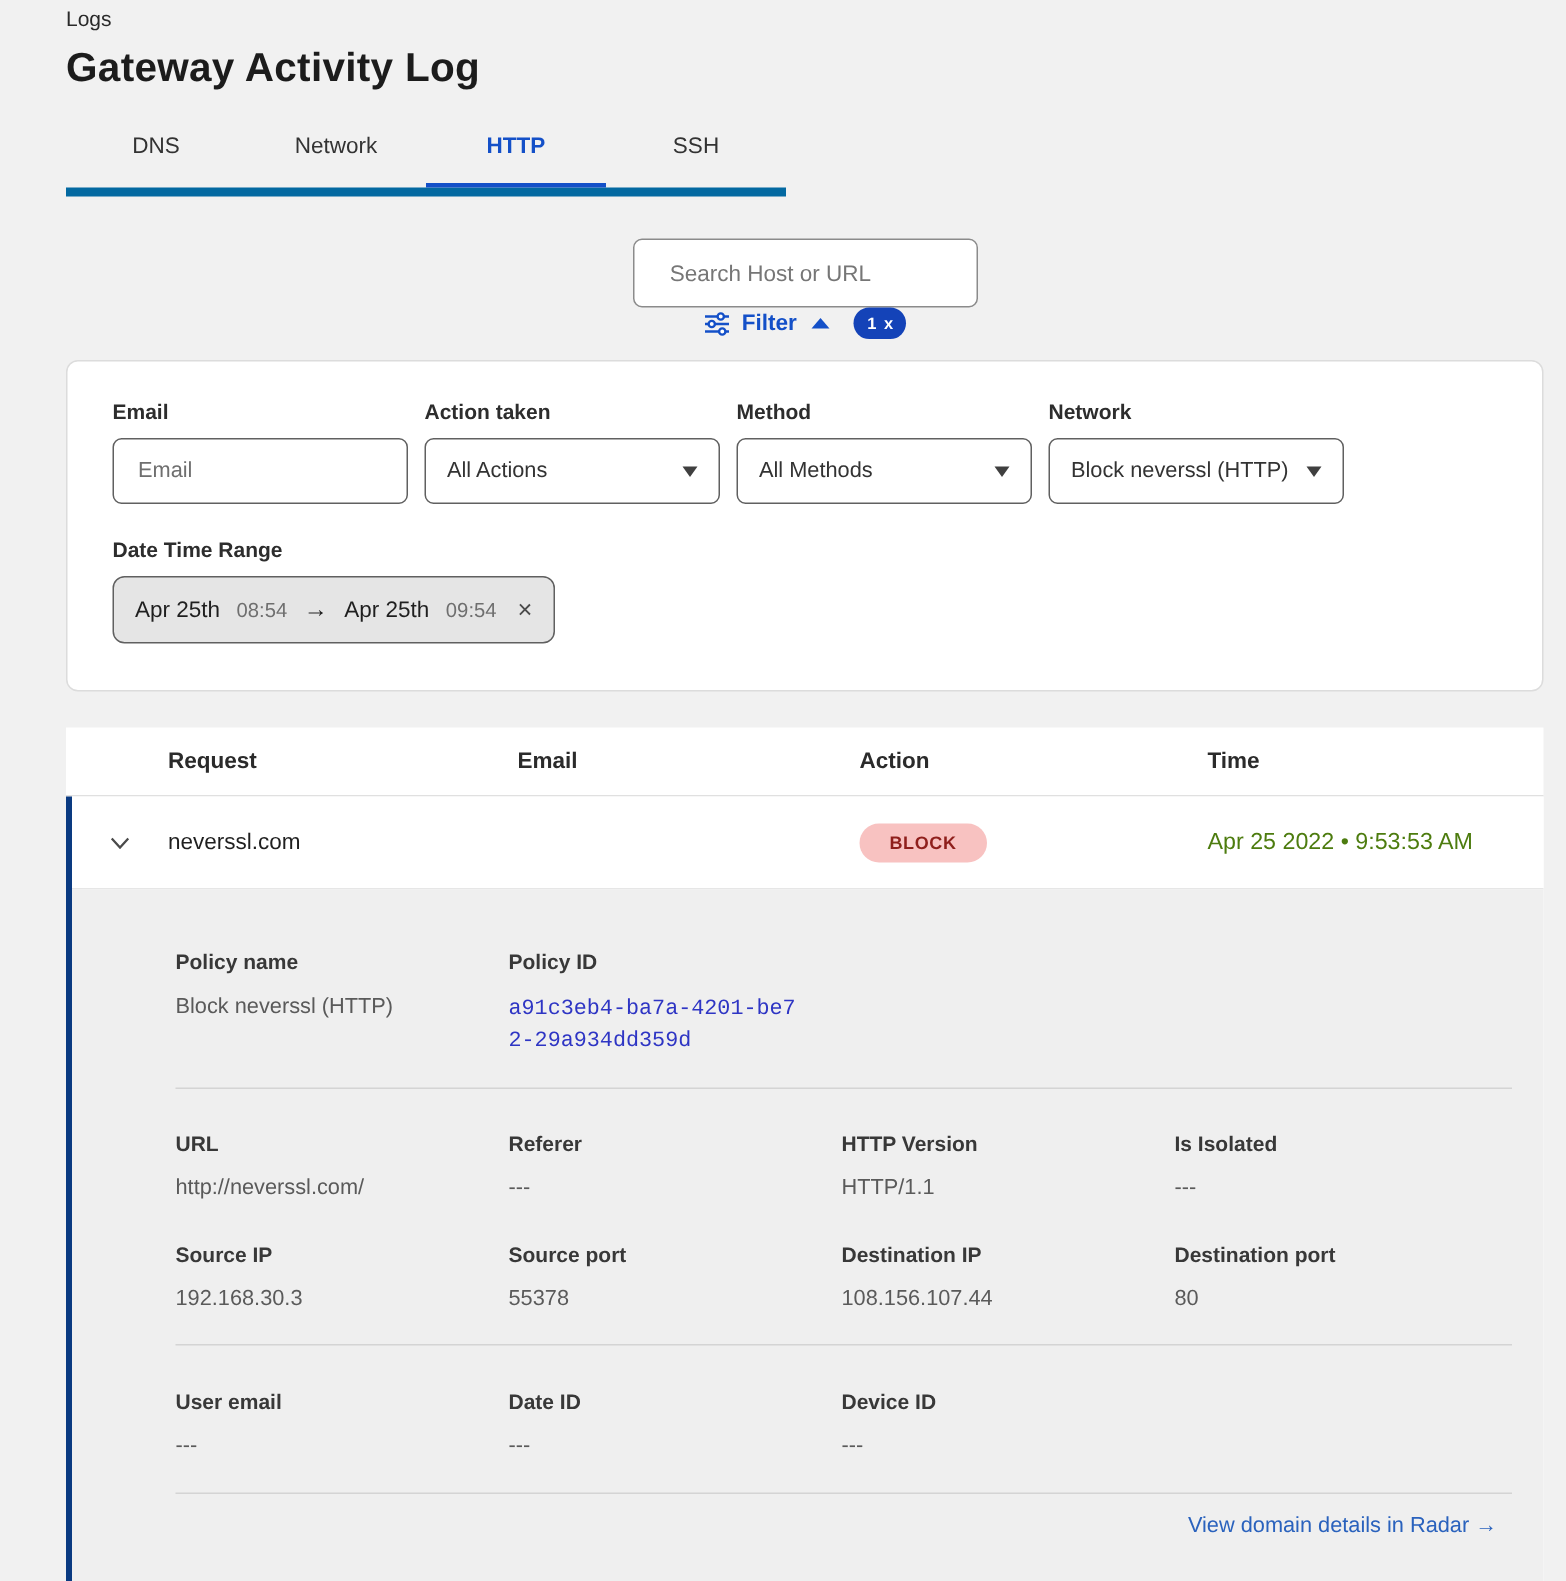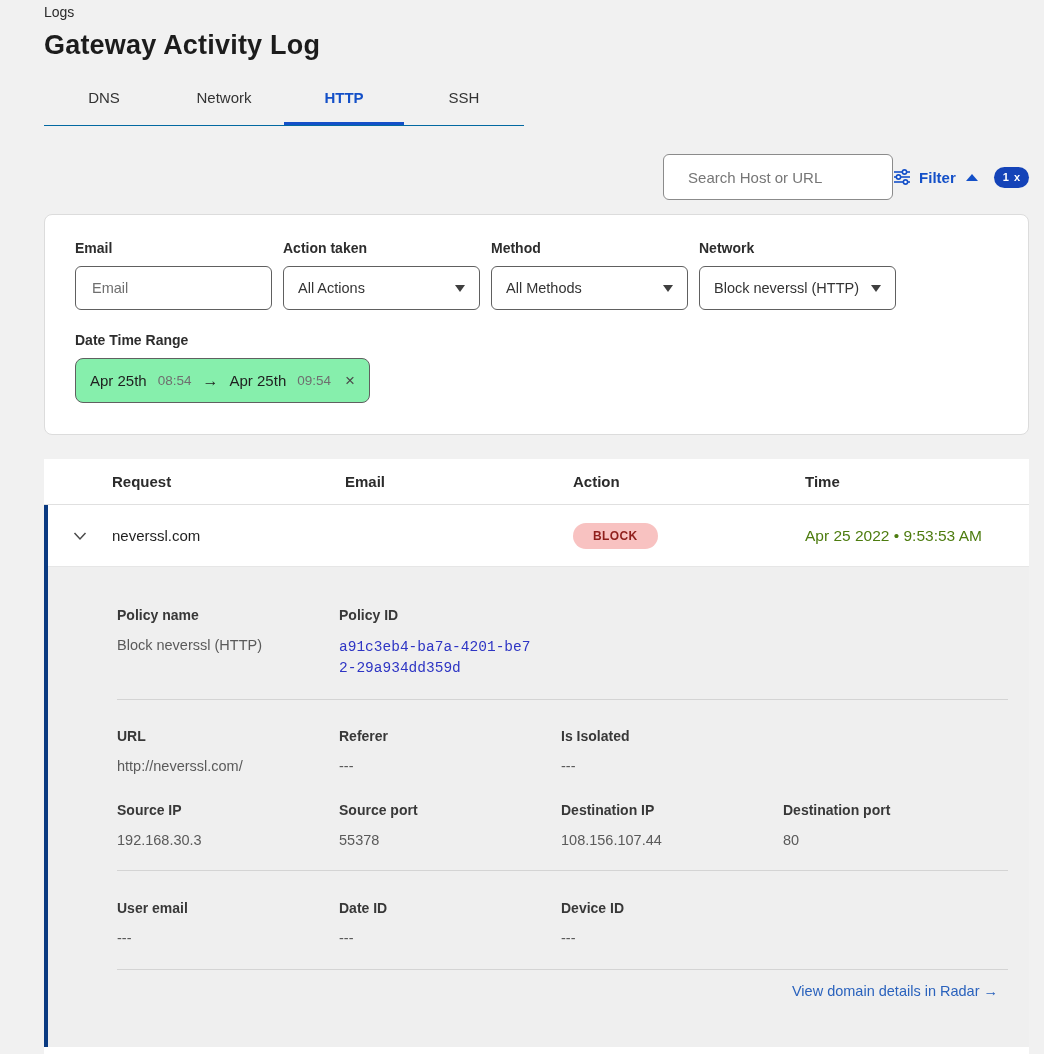--- a/index.html
+++ b/index.html
@@ -18,26 +18,26 @@
     width:1044px;height:1054px;overflow:hidden;
     background:#f1f1f1;
     font-family:"Liberation Sans", sans-serif;
     color:var(--ink);
   }
   .content{padding:4px 15px 0 44px;}
 
   
   .breadcrumb{font-size:14px;color:#2a2a2a;}
   .page-title{font-size:27px;font-weight:700;color:#1c1c1c;margin-top:10px;letter-spacing:.2px;}
-  .tabs{display:flex;width:480px;margin-top:18px;border-bottom:1px solid #0369a1;}
+  .tabs{display:flex;width:480px;margin-top:18px;border-bottom:6px solid #0369a1;}
   .tab{width:120px;text-align:center;font-size:15px;color:#333;padding:10px 0 19px;cursor:pointer;}
   .tab.active{color:var(--blue);font-weight:700;padding-bottom:16px;border-bottom:3px solid var(--blue);}
 
   
-  .toolbar{margin-top:28px;display:flex;justify-content:flex-end;align-items:center;}
+  .toolbar{margin-top:28px;display:flex;justify-content:flex-end;align-items:center;flex-direction:column;}
   .search-box{width:230px;height:46px;background:#fff;border:1px solid #8b8b8b;border-radius:6px;
     display:flex;align-items:center;gap:10px;padding:0 12px;}
   .search-box input{border:none;outline:none;flex:1;font-size:15px;color:#333;background:transparent;font-family:inherit;}
   .search-box input::placeholder{color:#767676;}
   .filter-control{display:flex;align-items:center;gap:8px;cursor:pointer;}
   .filter-label{color:var(--blue);font-weight:700;font-size:15px;}
   .caret-up{width:0;height:0;border-left:6px solid transparent;border-right:6px solid transparent;border-bottom:7px solid var(--blue);margin-left:2px;}
   .filter-badge{margin-left:8px;background:#1443b8;color:#fff;height:21px;border-radius:11px;
     display:flex;align-items:center;gap:5px;padding:0 9px;font-size:11px;font-weight:700;}
 
@@ -46,21 +46,21 @@
     padding:25px 30px 31px 30px;}
   .filter-fields{display:flex;gap:11px;}
   .filter-field{width:197px;}
   .field-label{font-size:14px;font-weight:700;color:var(--label);margin-bottom:10px;}
   .text-input,.select{width:100%;height:44px;border:1px solid var(--border-dark);border-radius:6px;background:#fff;
     display:flex;align-items:center;justify-content:space-between;padding:0 14px;font-size:14.5px;color:#333;}
   .text-input input{border:none;outline:none;width:100%;font-size:14.5px;color:#333;font-family:inherit;}
   .text-input input::placeholder{color:#6f6f6f;}
   .caret-down{width:0;height:0;border-left:5.5px solid transparent;border-right:5.5px solid transparent;border-top:7px solid #3f3f3f;}
   .date-section-label{margin-top:22px;}
-  .date-range{margin-top:10px;width:295px;height:45px;border:1px solid var(--border-dark);border-radius:8px;background:#86efac;
+  .date-range{margin-top:10px;width:295px;height:45px;border:1px solid var(--border-dark);border-radius:8px;background:#e5e5e5;
     display:flex;align-items:center;gap:11px;padding:0 14px;}
   .date-text{font-size:15px;color:#1f1f1f;}
   .time-text{font-size:13.5px;color:#6f6f6f;}
   .range-arrow{font-size:16px;color:#1f1f1f;}
   .range-clear{margin-left:auto;font-size:17px;color:#4a4a4a;cursor:pointer;}
 
   
   .table-card{margin-top:24px;background:#fff;height:602px;}
   .table-header{display:grid;grid-template-columns:68px 233px 228px 232px 1fr;height:46px;align-items:center;
     font-size:15px;font-weight:700;color:#2b2b2b;border-bottom:1px solid #e0e0e0;}
@@ -215,20 +215,24 @@
         <div class="detail-grid">
           <div>
             <div class="detail-label">URL</div>
             <div class="detail-value">http://neverssl.com/</div>
           </div>
           <div>
             <div class="detail-label">Referer</div>
             <div class="detail-value">---</div>
           </div>
           <div>
+            <div class="detail-label">HTTP Version</div>
+            <div class="detail-value">HTTP/1.1</div>
+          </div>
+          <div>
             <div class="detail-label">Is Isolated</div>
             <div class="detail-value">---</div>
           </div>
         </div>
 
         <div class="detail-grid sec-gap">
           <div>
             <div class="detail-label">Source IP</div>
             <div class="detail-value">192.168.30.3</div>
           </div>

